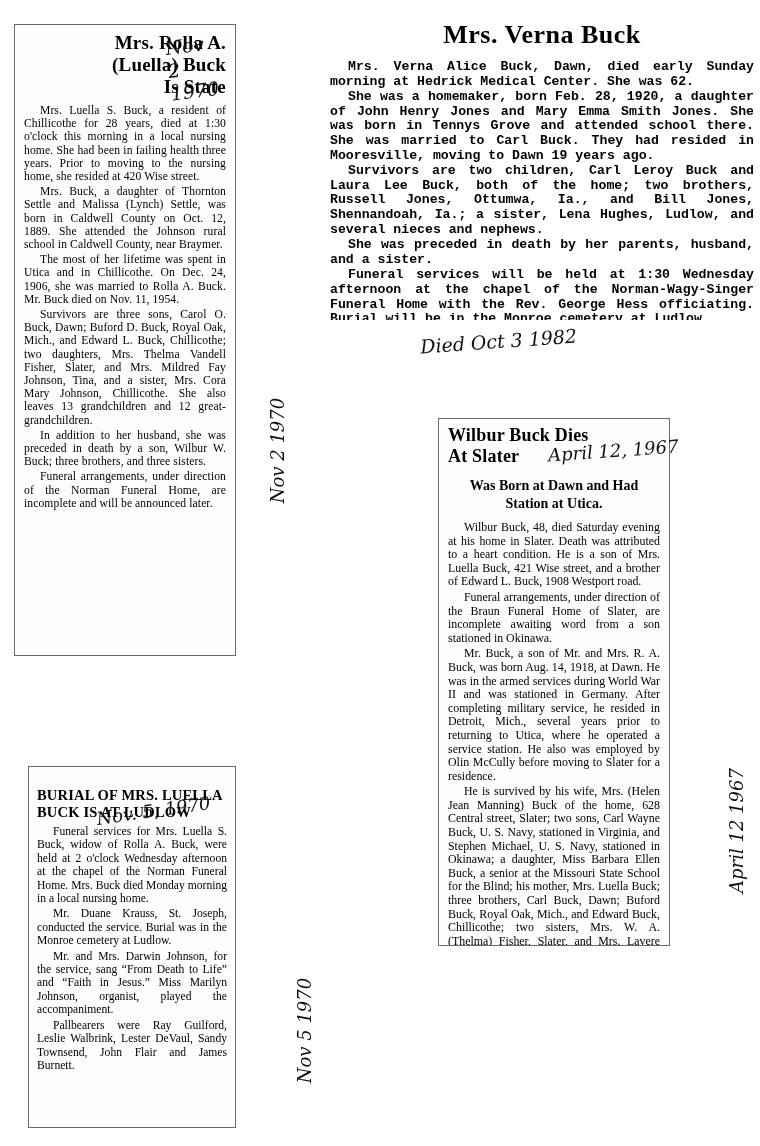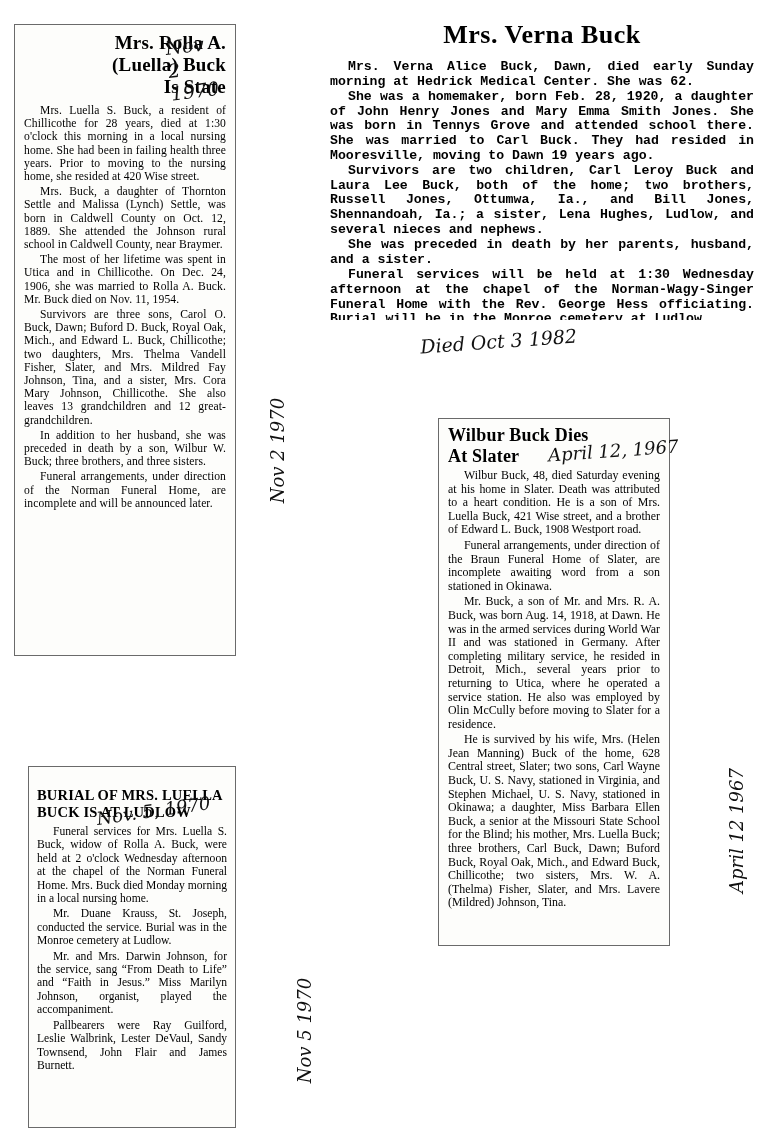--- a/index.html
+++ b/index.html
@@ -178,20 +178,24 @@
   <p class="body">Survivors are two children, Carl Leroy Buck and Laura Lee Buck, both of the home; two brothers, Russell Jones, Ottumwa, Ia., and Bill Jones, Shennandoah, Ia.; a sister, Lena Hughes, Ludlow, and several nieces and nephews.</p>
   <p class="body">She was preceded in death by her parents, husband, and a sister.</p>
   <p class="body">Funeral services will be held at 1:30 Wednesday afternoon at the chapel of the Norman-Wagy-Singer Funeral Home with the Rev. George Hess officiating. Burial will be in the Monroe cemetery at Ludlow.</p>
 </div>
 
 <div class="clip" id="clip-wilbur">
   <div class="headline main">
     <div>Wilbur Buck Dies</div>
     <div>At Slater</div>
   </div>
+  <div class="subhead">
+    <div>Was Born at Dawn and Had</div>
+    <div>Station at Utica.</div>
+  </div>
   <p class="body first">Wilbur Buck, 48, died Saturday evening at his home in Slater. Death was attributed to a heart condition. He is a son of Mrs. Luella Buck, 421 Wise street, and a brother of Edward L. Buck, 1908 Westport road.</p>
   <p class="body">Funeral arrangements, under direction of the Braun Funeral Home of Slater, are incomplete awaiting word from a son stationed in Okinawa.</p>
   <p class="body">Mr. Buck, a son of Mr. and Mrs. R. A. Buck, was born Aug. 14, 1918, at Dawn. He was in the armed services during World War II and was stationed in Germany. After completing military service, he resided in Detroit, Mich., several years prior to returning to Utica, where he operated a service station. He also was employed by Olin McCully before moving to Slater for a residence.</p>
   <p class="body">He is survived by his wife, Mrs. (Helen Jean Manning) Buck of the home, 628 Central street, Slater; two sons, Carl Wayne Buck, U. S. Navy, stationed in Virginia, and Stephen Michael, U. S. Navy, stationed in Okinawa; a daughter, Miss Barbara Ellen Buck, a senior at the Missouri State School for the Blind; his mother, Mrs. Luella Buck; three brothers, Carl Buck, Dawn; Buford Buck, Royal Oak, Mich., and Edward Buck, Chillicothe; two sisters, Mrs. W. A. (Thelma) Fisher, Slater, and Mrs. Lavere (Mildred) Johnson, Tina.</p>
 </div>
 
 <div class="hand" id="hand-nov2-1970">
   <div>Nov</div>
   <div>2</div>
   <div>1970</div>

